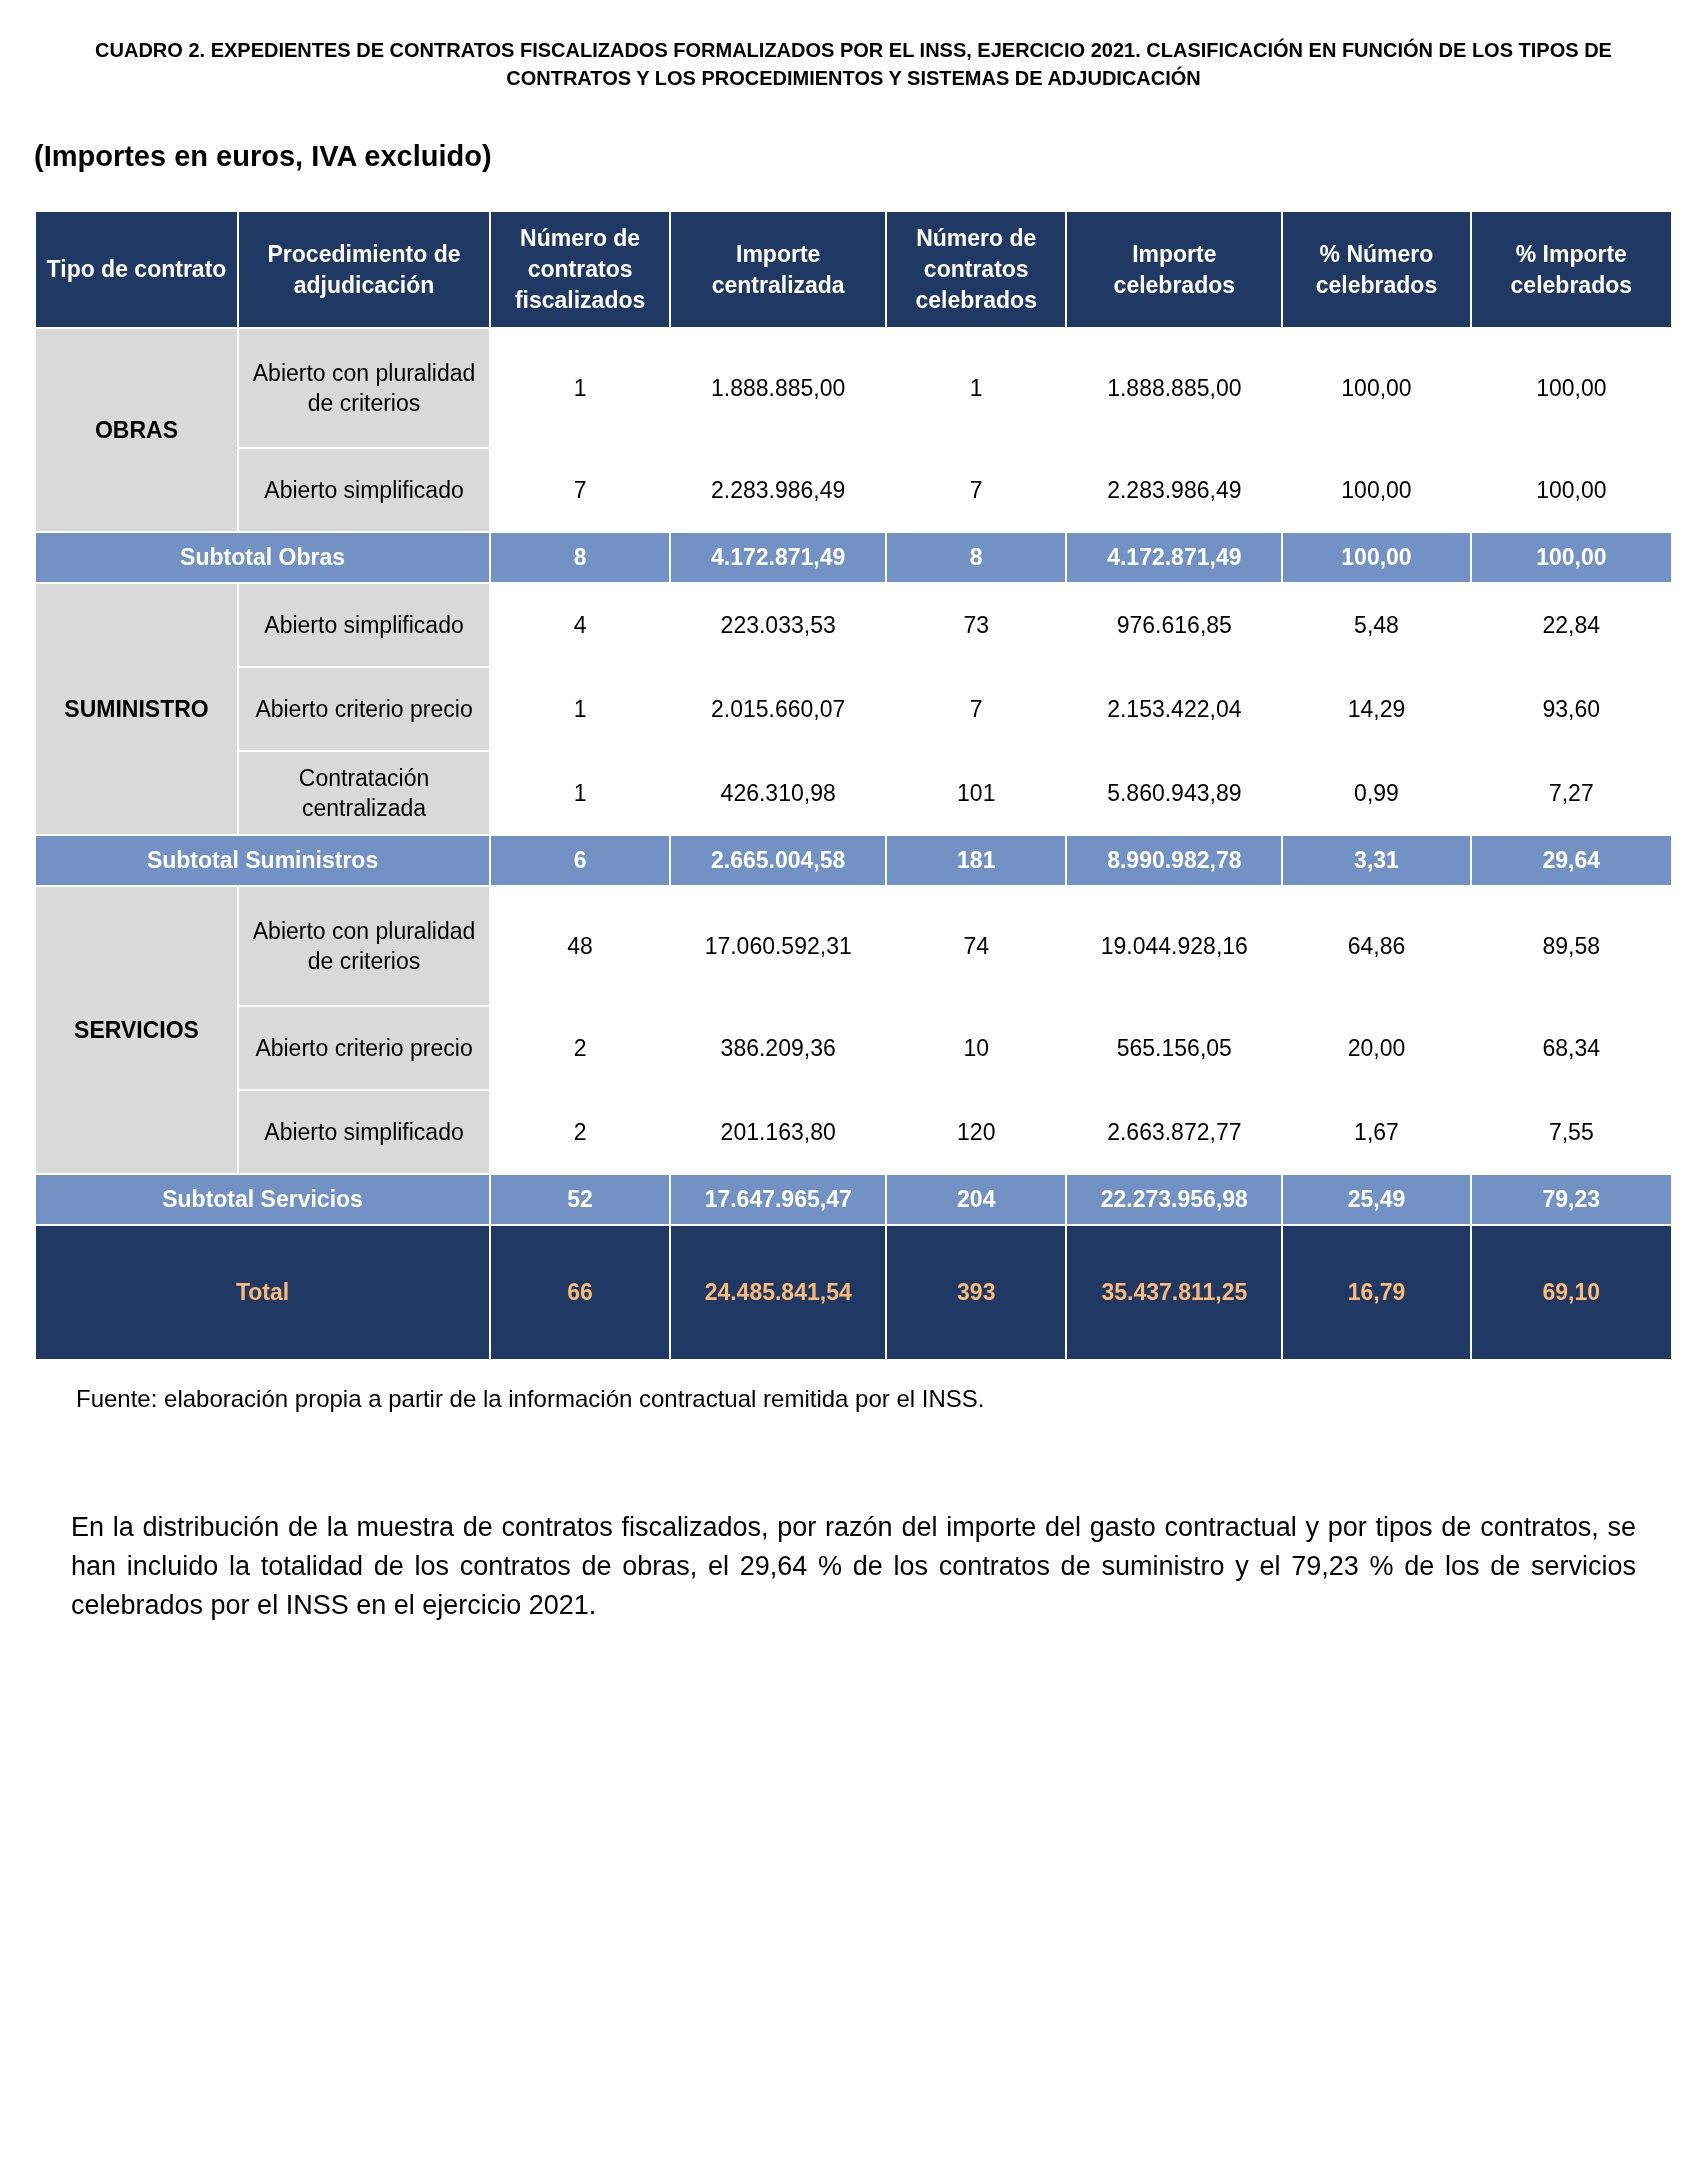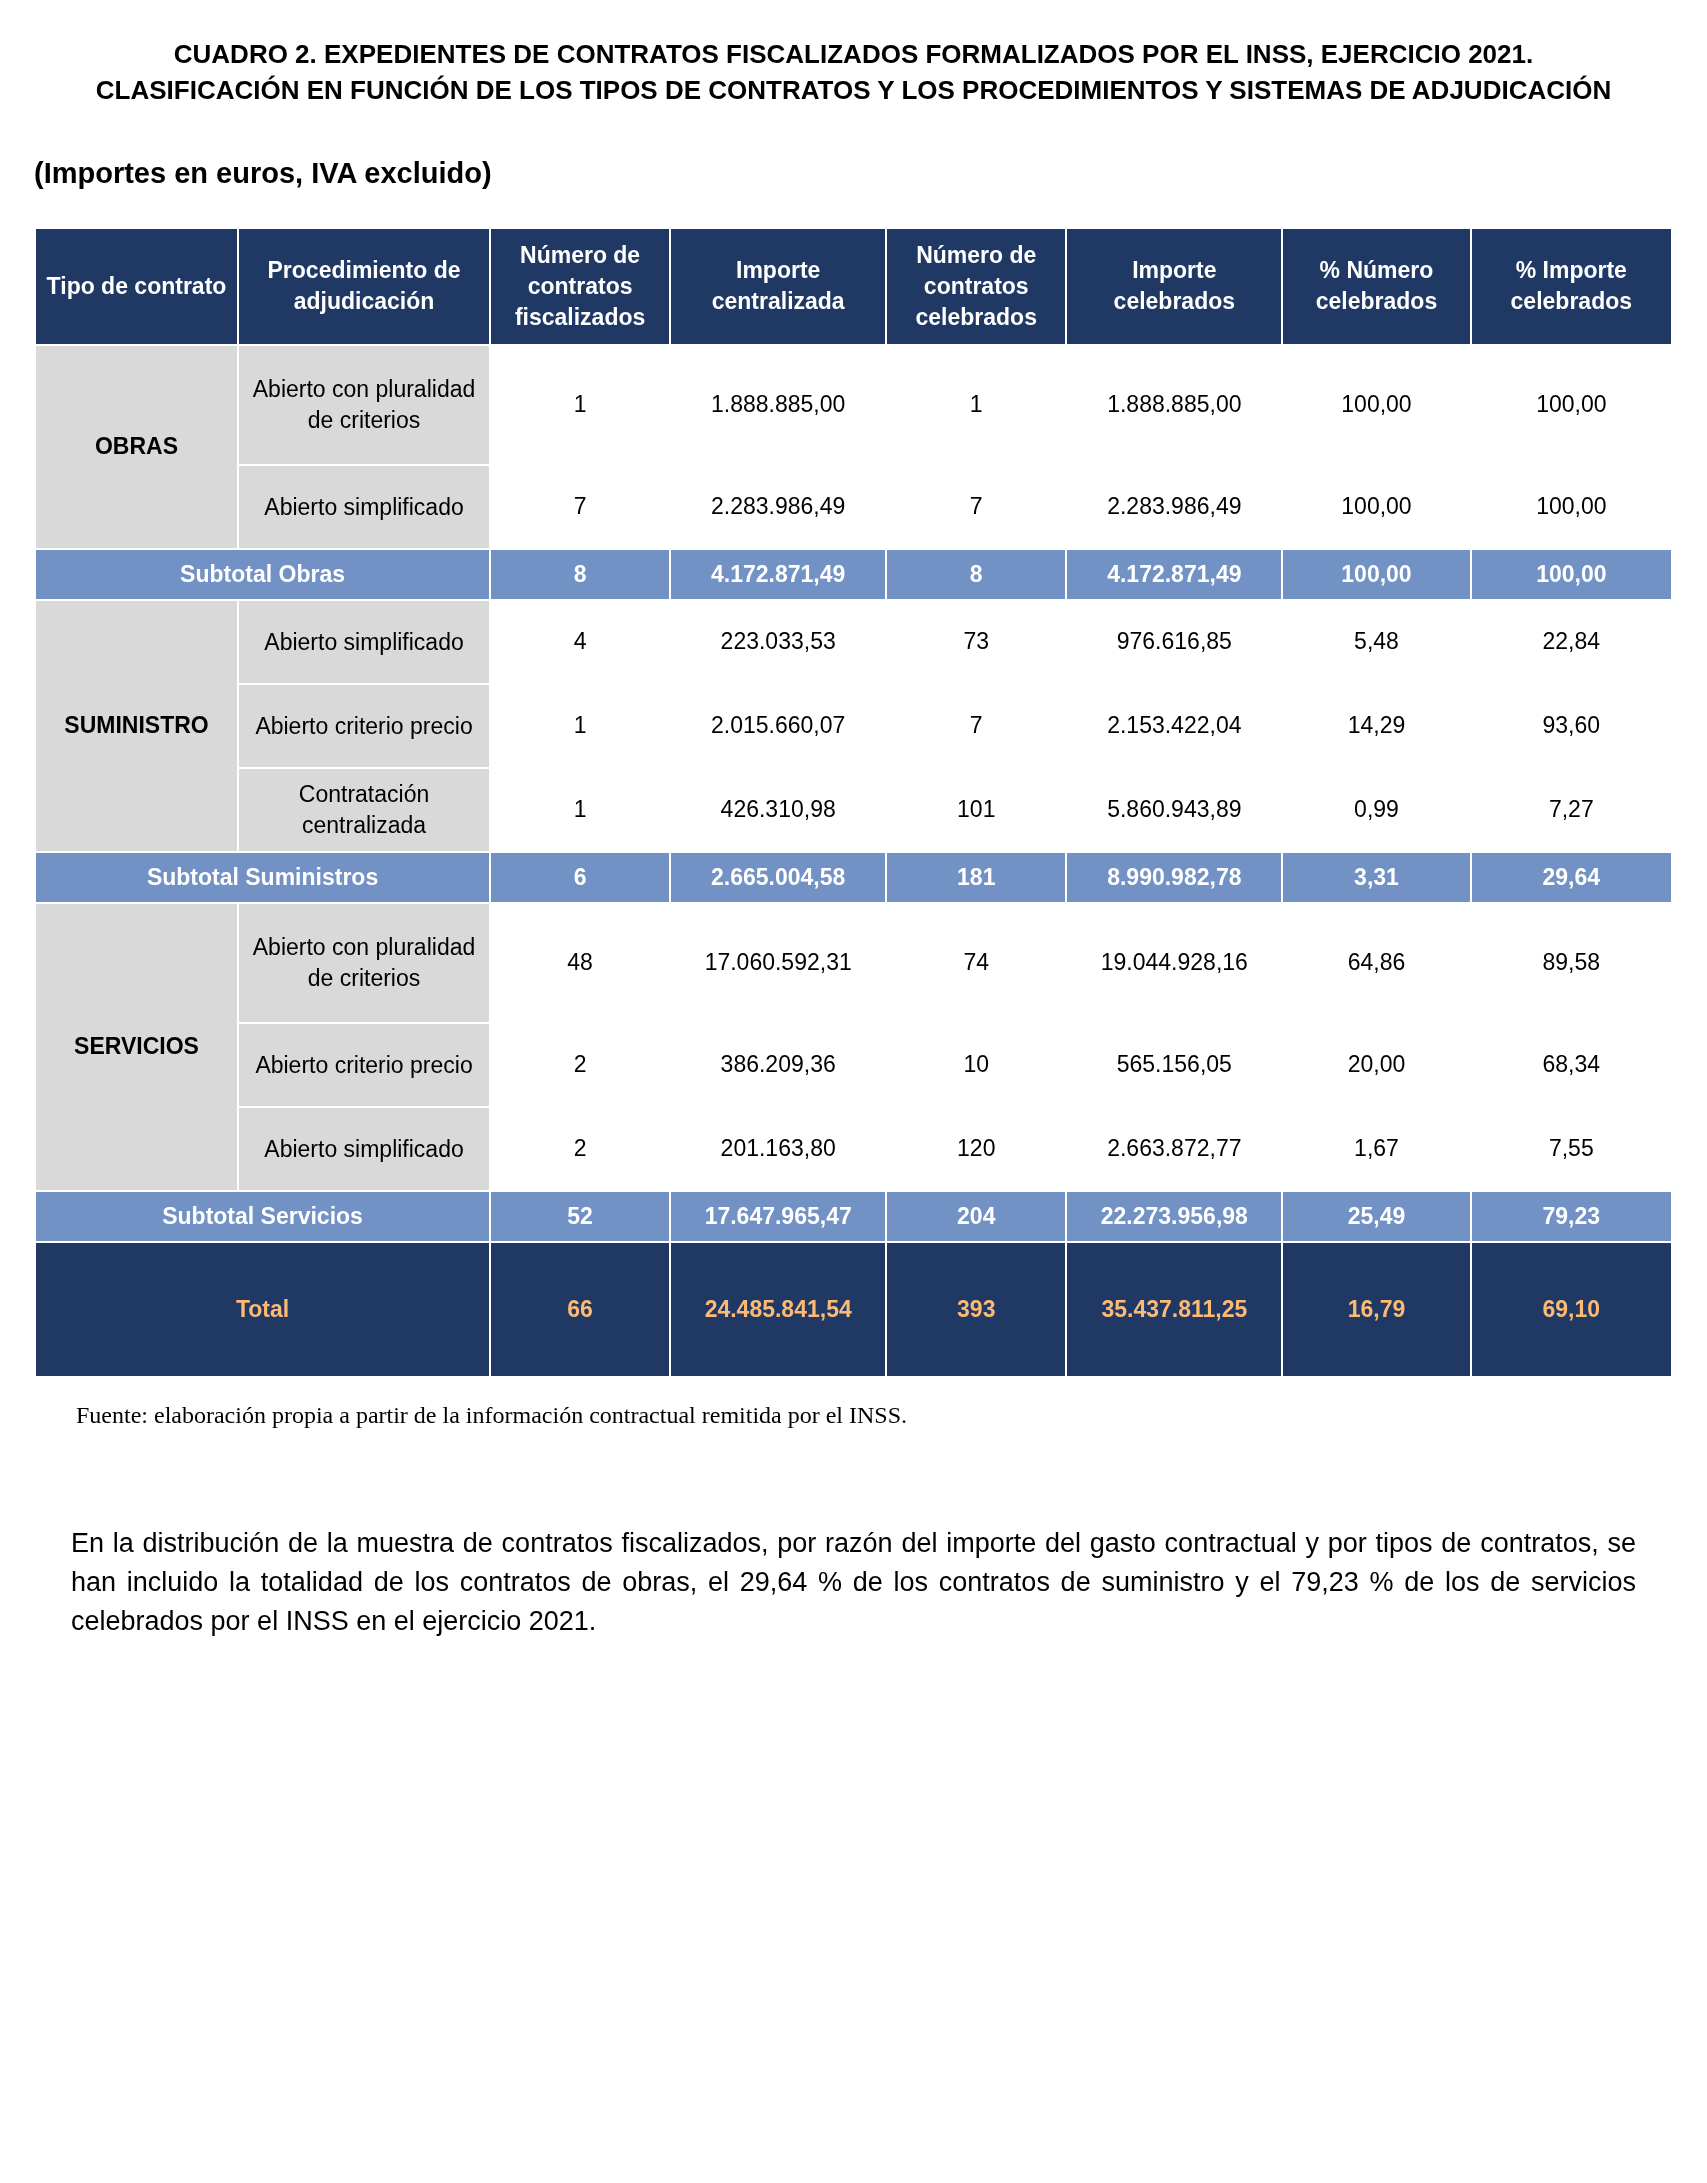--- a/index.html
+++ b/index.html
@@ -6,21 +6,21 @@
   html, body { margin: 0; padding: 0; background: #ffffff; }
   body {
     width: 1707px;
     min-height: 2183px;
     font-family: "Liberation Sans", sans-serif;
     color: #000000;
   }
   .page { padding: 22.5px 34px 48px 34px; }
 
   .title {
-    font-size: 26px;
+    font-size: 20px;
     font-weight: bold;
     text-align: center;
     line-height: 1.38;
     margin: 14.5px 56px 0 56px;
   }
   .subtitle {
     font-size: 29px;
     font-weight: bold;
     text-align: left;
     margin: 48px 0 37px 0;
@@ -67,21 +67,20 @@
   tr.total td {
     background: var(--total-bg, #1F3864);
     color: #fdba74;
     font-weight: bold;
     height: 135px;
   }
 
   .source {
     font-size: 24px;
     margin: 24px 0 0 42px;
-    font-family: Liberation Serif, serif;
   }
   .paragraph {
     font-size: 27px;
     line-height: 1.45;
     text-align: justify;
     margin: 95px 37px 0 37px;
   }
 </style>
 </head>
 <body>

